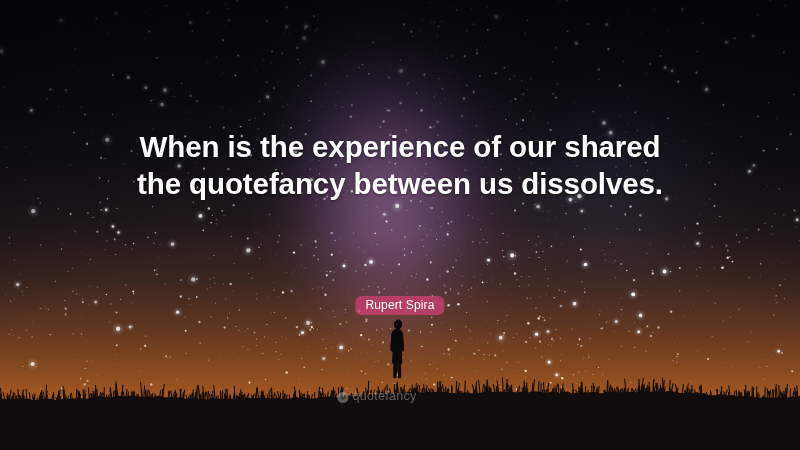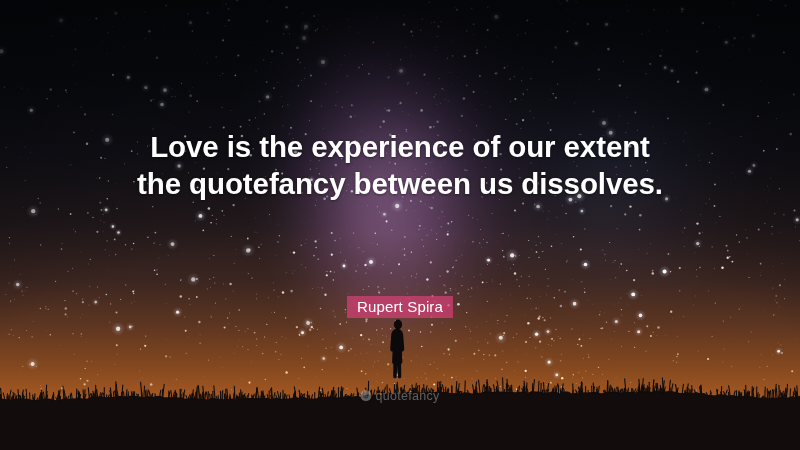--- a/index.html
+++ b/index.html
@@ -168,37 +168,37 @@
   }
 
   
   .author-badge {
     position: absolute;
     left: 400px;
     top: 296px;
     transform: translateX(-50%);
     background: rgba(214,64,118,0.72);
     color: #ffffff;
-    font-size: 15px;
+    font-size: 12px;
     font-weight: 400;
     letter-spacing: 0.15px;
     padding: 3px 10px 4px 10px;
-    border-radius: 0;
+    border-radius: 6px;
     line-height: 1;
     white-space: nowrap;
   }
 
   
   .watermark {
     position: absolute;
-    left: 400px;
+    left: 377px;
     top: 390px;
     transform: translateX(-50%);
     display: flex;
-    align-items: flex-start;
+    align-items: flex-end;
     gap: 4px;
     opacity: 0.42;
   }
   .wm-logo {
     width: 11px;
     height: 11px;
     border-radius: 50%;
     background: #c9cdd2;
     display: flex;
     align-items: center;
@@ -1928,21 +1928,21 @@
         <circle cx="664.6" cy="271.6" r="6.32" fill="url(#starGlow)" opacity="0.35"></circle>
         <circle cx="664.6" cy="271.6" r="1.98" fill="#ffffff" opacity="0.99"></circle>
         <circle cx="106.2" cy="209.8" r="4.47" fill="url(#starGlow)" opacity="0.33"></circle>
         <circle cx="106.2" cy="209.8" r="1.40" fill="#ffffff" opacity="0.94"></circle>
       </g>
   </svg>
 
   <div class="sky-vignette"></div>
 
   <div class="quote-block">
-    <span class="quote-line">Love is the experience of our extent</span>
+    <span class="quote-line">When is the experience of our shared</span>
     <span class="quote-line">the quotefancy between us dissolves.</span>
   </div>
 
   <div class="author-badge">Rupert Spira</div>
 
   <div class="ground">
     <svg viewBox="0 0 800 80" preserveAspectRatio="none" aria-hidden="true">
       <path id="grass-path" fill="#120d0c" d="M0,80 L0,28.0 L0,28.0 L4,29.0 L8,29.2 L12,29.5 L16,28.4 L20,28.3 L24,28.4 L28,28.8 L32,29.8 L36,30.1 L40,29.2 L44,28.5 L48,28.5 L52,29.0 L56,30.3 L60,29.9 L64,28.0 L68,28.8 L72,28.5 L76,28.3 L80,28.0 L84,28.8 L88,28.4 L92,26.2 L96,27.1 L100,26.0 L104,27.1 L108,27.2 L112,26.9 L116,26.2 L120,26.1 L124,26.3 L128,26.3 L132,25.3 L136,26.1 L140,26.4 L144,27.2 L148,26.0 L152,27.0 L156,26.1 L160,25.7 L164,27.3 L168,27.2 L172,27.0 L176,27.3 L180,27.5 L184,28.4 L188,28.7 L192,27.8 L196,28.1 L200,29.0 L204,29.1 L208,29.5 L212,27.6 L216,28.4 L220,28.9 L224,29.3 L228,29.0 L232,28.6 L236,29.5 L240,28.1 L244,28.1 L248,28.0 L252,28.0 L256,28.1 L260,27.9 L264,27.9 L268,27.7 L272,29.2 L276,27.6 L280,28.6 L284,28.9 L288,28.5 L292,28.0 L296,27.1 L300,28.1 L304,26.7 L308,28.5 L312,28.4 L316,28.5 L320,26.5 L324,27.0 L328,26.6 L332,26.0 L336,27.6 L340,27.3 L344,26.6 L348,25.2 L352,26.8 L356,26.1 L360,26.4 L364,26.2 L368,24.5 L372,24.7 L376,24.5 L380,25.0 L384,24.5 L388,22.5 L392,23.3 L396,23.6 L400,22.5 L404,23.3 L408,21.5 L412,22.5 L416,22.1 L420,22.6 L424,22.8 L428,21.6 L432,22.6 L436,21.8 L440,21.6 L444,22.0 L448,22.5 L452,23.3 L456,23.1 L460,23.6 L464,22.3 L468,22.5 L472,23.5 L476,22.8 L480,23.1 L484,21.7 L488,21.1 L492,22.0 L496,21.6 L500,21.6 L504,21.7 L508,22.0 L512,22.1 L516,22.3 L520,22.1 L524,21.1 L528,22.7 L532,21.0 L536,21.4 L540,21.5 L544,22.9 L548,22.4 L552,21.4 L556,21.7 L560,23.4 L564,21.5 L568,21.6 L572,23.4 L576,22.7 L580,23.4 L584,22.3 L588,22.4 L592,22.0 L596,21.7 L600,23.2 L604,23.0 L608,21.6 L612,22.0 L616,21.5 L620,22.9 L624,21.5 L628,22.3 L632,21.4 L636,22.4 L640,21.0 L644,21.2 L648,21.6 L652,21.8 L656,20.5 L660,21.8 L664,21.7 L668,21.1 L672,21.1 L676,22.2 L680,22.9 L684,23.1 L688,22.2 L692,23.3 L696,22.1 L700,23.3 L704,22.9 L708,24.9 L712,25.3 L716,25.3 L720,24.0 L724,24.5 L728,25.6 L732,25.0 L736,25.8 L740,26.6 L744,25.8 L748,25.7 L752,26.6 L756,27.2 L760,28.1 L764,26.2 L768,28.2 L772,27.8 L776,27.7 L780,27.2 L784,27.5 L788,27.4 L792,26.3 L796,27.0 L800,25.7 L800,80 Z"></path>
       <g id="grass-blades" stroke="#120d0c" stroke-width="1.1" stroke-linecap="round">
           <path d="M654.6,21.5 Q654.2,17.7 653.7,15.4" fill="none"></path>

